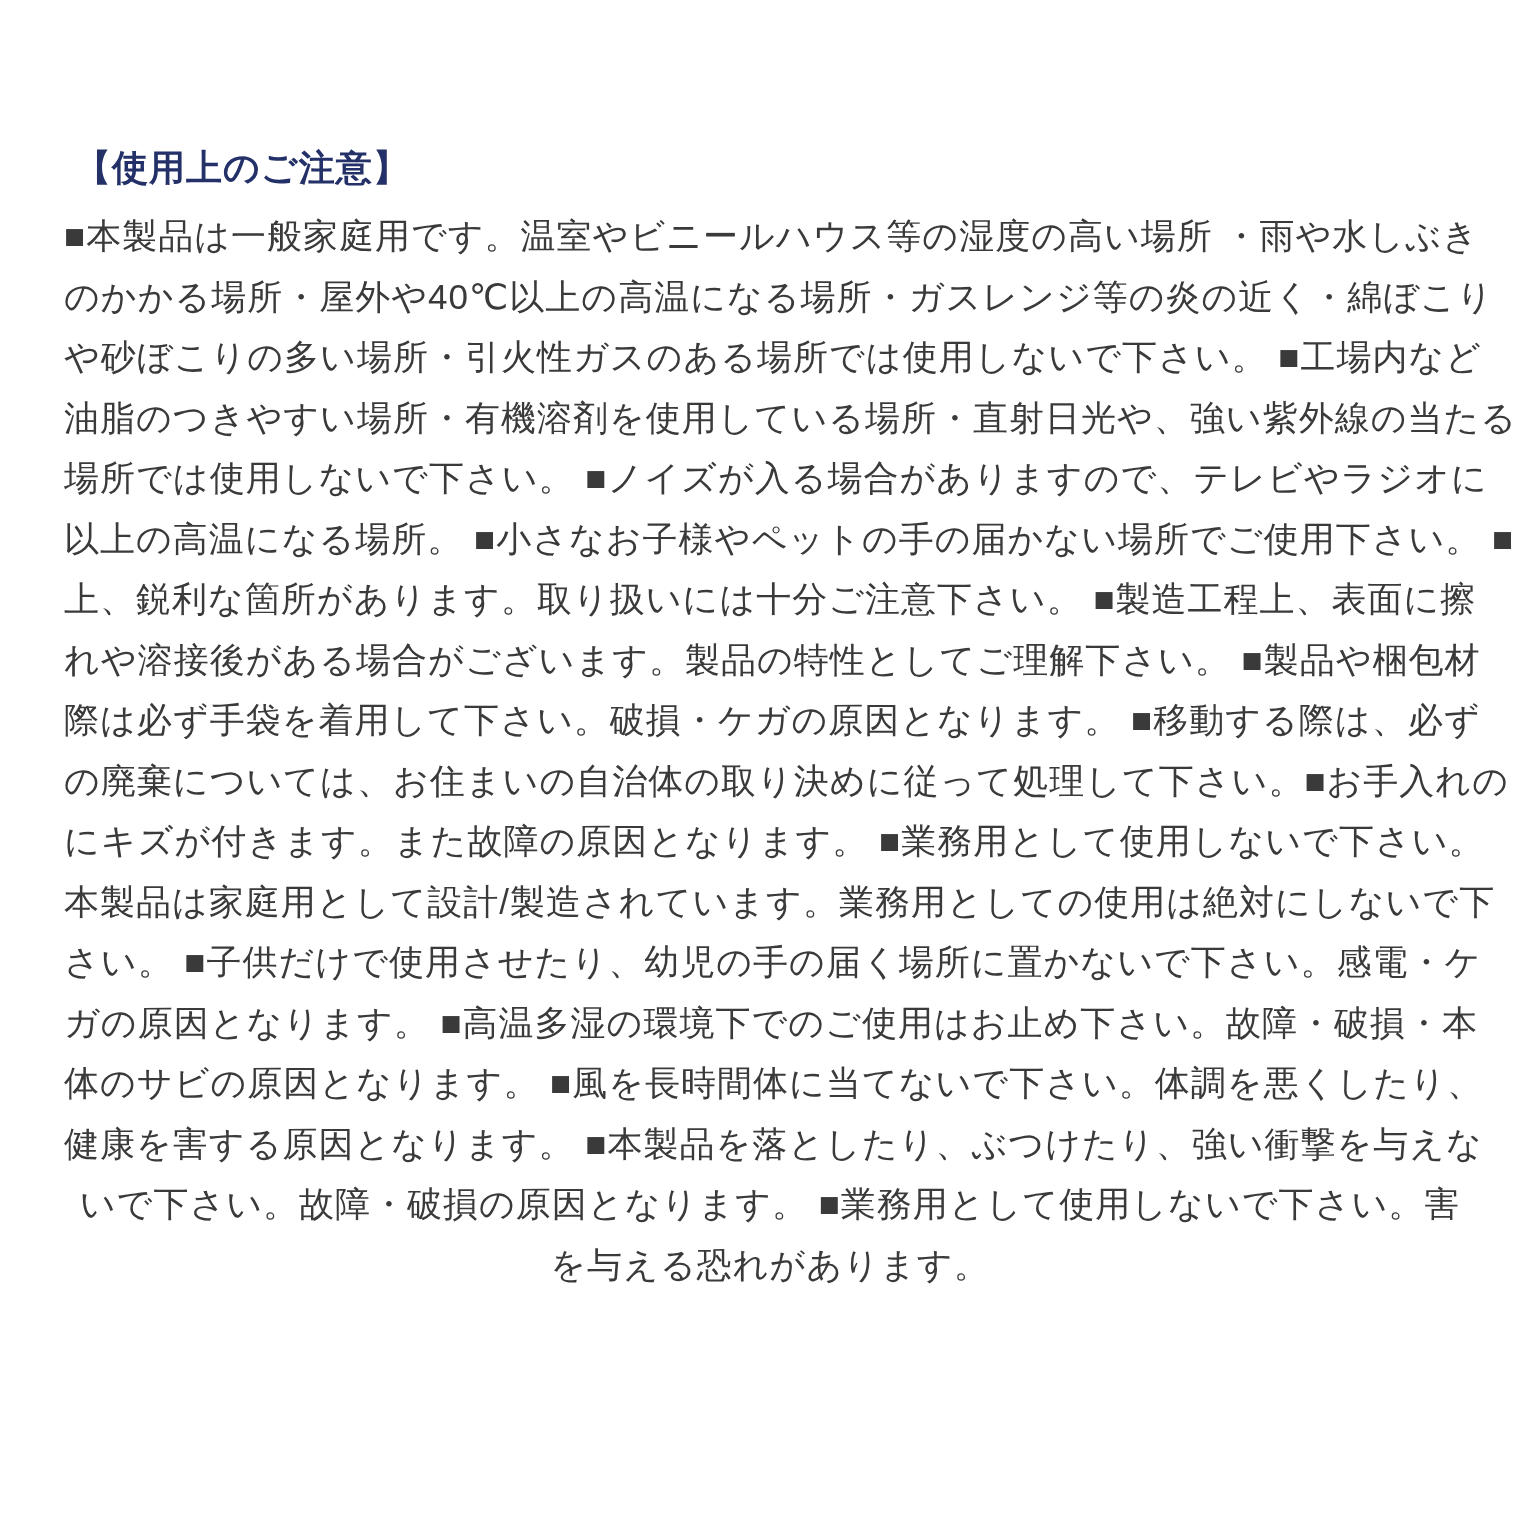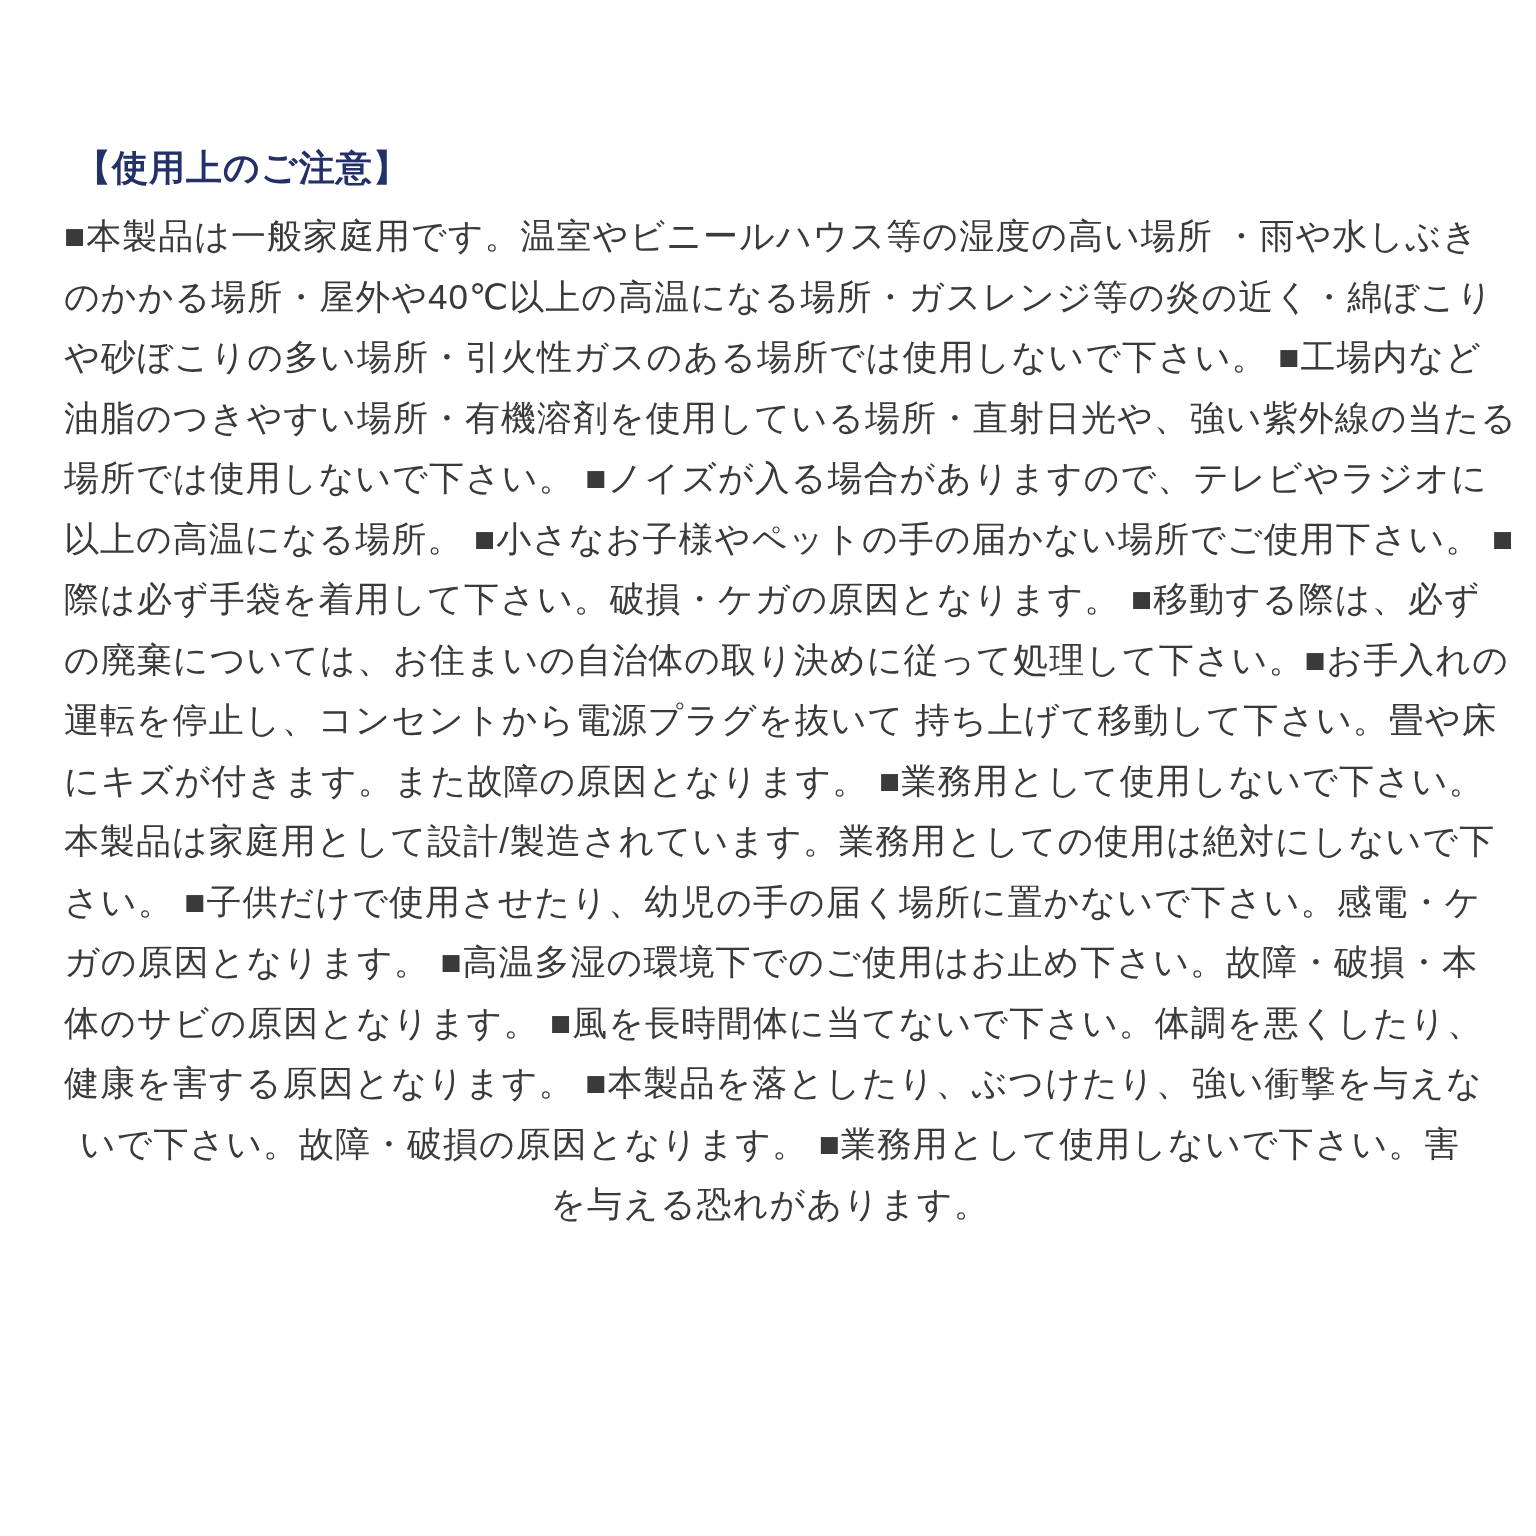--- a/index.html
+++ b/index.html
@@ -48,23 +48,24 @@
 <div class="canvas">
   <div class="notice">
     <h2 class="notice-title">【使用上のご注意】</h2>
     <div class="notice-body">
         <div class="text-line">■本製品は一般家庭用です。温室やビニールハウス等の湿度の高い場所 ・雨や水しぶき</div>
         <div class="text-line">のかかる場所・屋外や40℃以上の高温になる場所・ガスレンジ等の炎の近く・綿ぼこり</div>
         <div class="text-line">や砂ぼこりの多い場所・引火性ガスのある場所では使用しないで下さい。 ■工場内など</div>
         <div class="text-line">油脂のつきやすい場所・有機溶剤を使用している場所・直射日光や、強い紫外線の当たる</div>
         <div class="text-line">場所では使用しないで下さい。 ■ノイズが入る場合がありますので、テレビやラジオに</div>
         <div class="text-line">以上の高温になる場所。 ■小さなお子様やペットの手の届かない場所でご使用下さい。 ■</div>
+        <div class="text-line">上、鋭利な箇所があります。取り扱いには十分ご注意下さい。 ■製造工程上、表面に擦</div>
+        <div class="text-line">れや溶接後がある場合がございます。製品の特性としてご理解下さい。 ■製品や梱包材</div>
         <div class="text-line">際は必ず手袋を着用して下さい。破損・ケガの原因となります。 ■移動する際は、必ず</div>
         <div class="text-line">の廃棄については、お住まいの自治体の取り決めに従って処理して下さい。■お手入れの</div>
-        <div class="text-line">運転を停止し、コンセントから電源プラグを抜いて 持ち上げて移動して下さい。畳や床</div>
         <div class="text-line">にキズが付きます。また故障の原因となります。 ■業務用として使用しないで下さい。</div>
         <div class="text-line">本製品は家庭用として設計/製造されています。業務用としての使用は絶対にしないで下</div>
         <div class="text-line">さい。 ■子供だけで使用させたり、幼児の手の届く場所に置かないで下さい。感電・ケ</div>
         <div class="text-line">ガの原因となります。 ■高温多湿の環境下でのご使用はお止め下さい。故障・破損・本</div>
         <div class="text-line">体のサビの原因となります。 ■風を長時間体に当てないで下さい。体調を悪くしたり、</div>
         <div class="text-line">健康を害する原因となります。 ■本製品を落としたり、ぶつけたり、強い衝撃を与えな</div>
         <div class="text-line">いで下さい。故障・破損の原因となります。 ■業務用として使用しないで下さい。害</div>
         <div class="text-line">を与える恐れがあります。</div>
       </div>
   </div>

